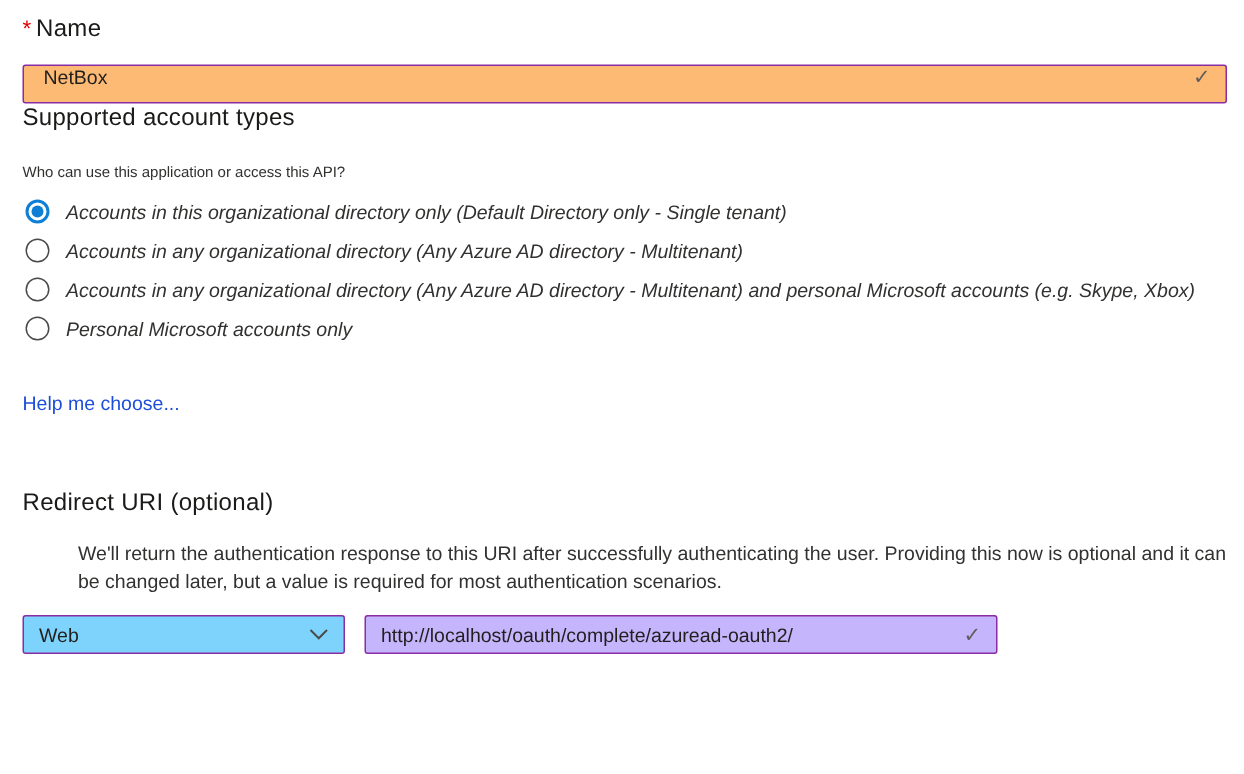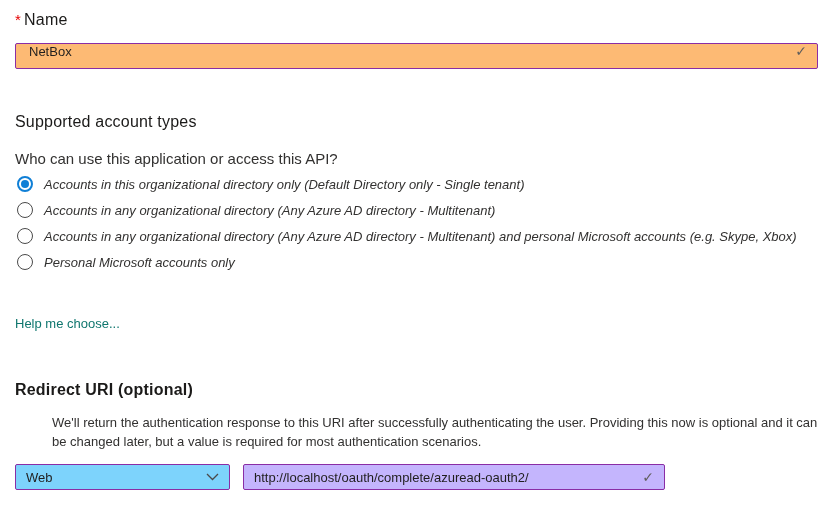--- a/index.html
+++ b/index.html
@@ -28,45 +28,45 @@
     border: 1px solid #8a2da5; border-radius: 2px;
     display: flex; align-items: flex-start;
     padding: 0 10px 0 13px;
     background: #fdba74;
   }
   .text-input-value {
     flex: 1; font-size: 13px; color: #201f1e; white-space: nowrap; overflow: hidden;
   }
   .valid-check { color: #605e5c; font-size: 14px; line-height: 1; }
 
-  .account-title { margin-top: 43px; }
-  .question { margin-top: 19px; font-size: 15px; line-height: 16px; }
+  .account-title { }
+  .question { margin-top: 19px; font-size: 10px; line-height: 16px; }
 
   .radio-group { margin-top: 9px; }
   .radio-row { display: flex; align-items: center; height: 16px; margin-bottom: 10px; cursor: pointer; }
   .radio-circle {
     width: 16px; height: 16px; border-radius: 50%;
     border: 1px solid #4a4a4a; background: #fff;
     flex: 0 0 16px; position: relative; margin-left: 2px;
   }
   .radio-row.selected .radio-circle { border: 2px solid #0f7fd6; }
   .radio-row.selected .radio-circle::after {
     content: ""; position: absolute; left: 50%; top: 50%;
     width: 8px; height: 8px; border-radius: 50%;
     background: #0f7fd6; transform: translate(-50%, -50%);
   }
   .radio-label { margin-left: 11px; font-size: 13px; color: #323130; white-space: nowrap; font-style: italic; }
 
   .help-link {
-    display: inline-block; margin-top: 36px;
-    font-size: 13px; line-height: 16px; color: #0f766e;
+    display: inline-block; margin-top: 24px;
+    font-size: 13px; line-height: 16px; color: #1d4ed8;
     text-decoration: none; cursor: pointer;
   }
 
-  .redirect-title { margin-top: 48px; font-weight: bold; }
+  .redirect-title { margin-top: 48px; }
   .redirect-desc { margin-top: 13px; font-size: 13px; line-height: 19px; max-width: 805px; margin-left: 37px; }
 
   .uri-row { margin-top: 13px; display: flex; gap: 13px; }
   .select-box {
     width: 215px; height: 26px;
     border: 1px solid #8a2da5; border-radius: 2px;
     display: flex; align-items: center;
     padding: 0 10px 0 10px; background: #7dd3fc; cursor: pointer;
   }
   .select-value { flex: 1; font-size: 13px; color: #201f1e; }

